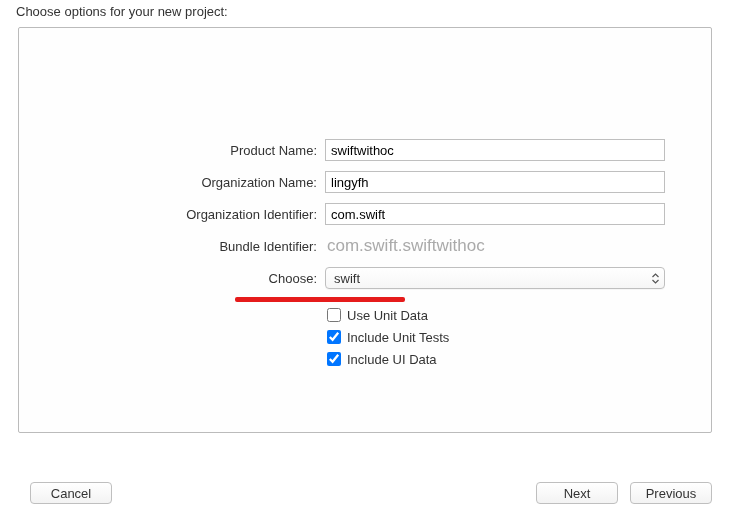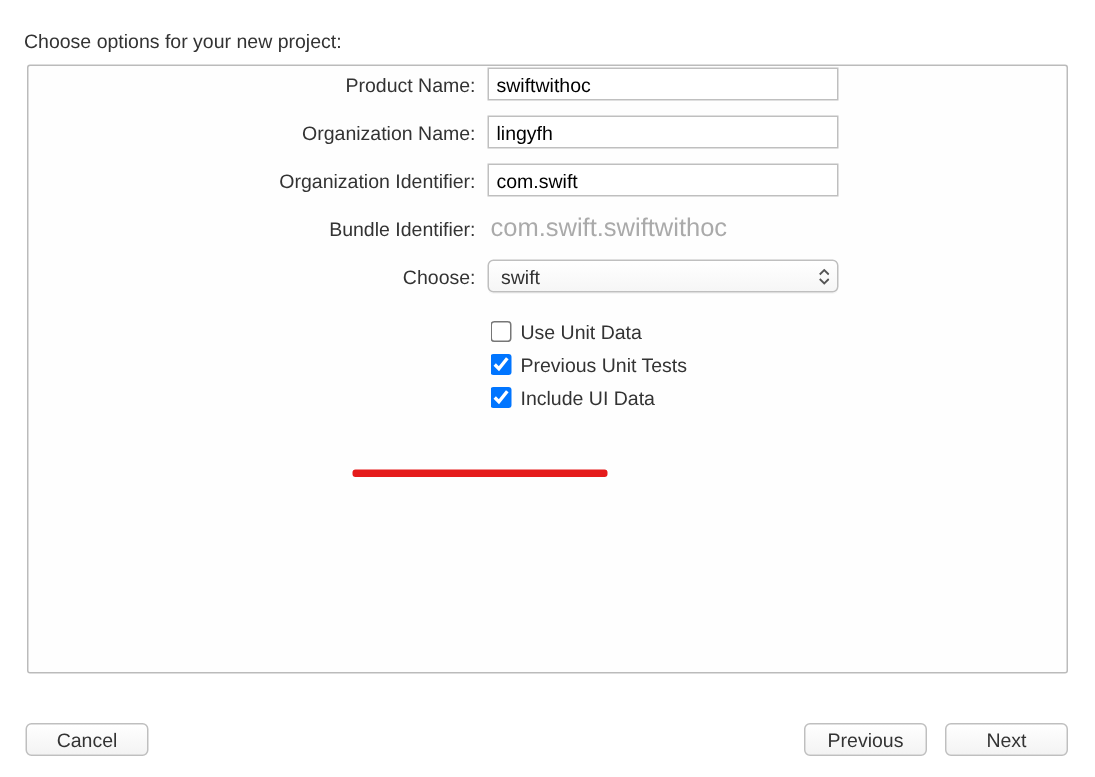--- a/index.html
+++ b/index.html
@@ -10,52 +10,53 @@
     body {
       font-family: -apple-system, "Helvetica Neue", Helvetica, Arial, sans-serif;
       font-size: 13px;
       color: #333;
       background: #fff;
       width: 730px;
       height: 518px;
       position: relative;
     }
     .header-title {
-      padding: 20px 16px 8px;
+      padding: 4px 16px 8px;
       font-size: 13px;
       color: #333;
     }
     .panel {
       margin: 0 18px;
       border: 1px solid #bbb;
       border-radius: 2px;
       background: #fefefe;
       height: 406px;
       position: relative;
       display: flex;
       align-items: flex-start;
+      padding-top: 110px;
     }
     .form {
       width: 100%;
     }
     .row {
       display: flex;
       align-items: center;
       margin-bottom: 8px;
       height: 24px;
     }
     .label {
       width: 306px;
       text-align: right;
       padding-right: 8px;
       font-size: 13px;
       color: #333;
     }
     .control {
-      width: 234px;
+      width: 340px;
     }
     .text-input {
       width: 100%;
       height: 22px;
       border: 1px solid #bfbfbf;
       border-radius: 0;
       padding: 2px 5px;
       font-size: 13px;
       background: #fff;
       outline: none;
@@ -111,21 +112,21 @@
       left: 216px;
       top: 269px;
       width: 170px;
       height: 5px;
       background: #e51b1b;
       border-radius: 2px;
     }
     .button-bar {
       position: absolute;
       bottom: 14px;
-      left: 17px;
+      left: 30px;
       right: 18px;
       display: flex;
       justify-content: space-between;
       align-items: center;
     }
     .button-group {
       display: flex;
       gap: 12px;
     }
     .mac-button {
@@ -196,34 +197,34 @@
 
     <div style="height:6px"></div>
 
     <div class="checkbox-row">
       <input type="checkbox" style="">
       <span>Use Unit Data</span>
     </div>
 
     <div class="checkbox-row">
       <input type="checkbox" checked="" style="">
-      <span>Previous Unit Tests</span>
+      <span>Include Unit Tests</span>
     </div>
 
     <div class="checkbox-row">
       <input type="checkbox" checked="" style="">
       <span>Include UI Data</span>
     </div>
 
   </div>
 
   <div class="red-underline"></div>
 </div>
 
 <div class="button-bar">
   <div class="button-group">
     <button class="mac-button">Cancel</button>
   </div>
   <div class="button-group">
+    <button class="mac-button">Next</button>
     <button class="mac-button">Previous</button>
-    <button class="mac-button">Next</button>
   </div>
 </div>
 
 </body></html>

